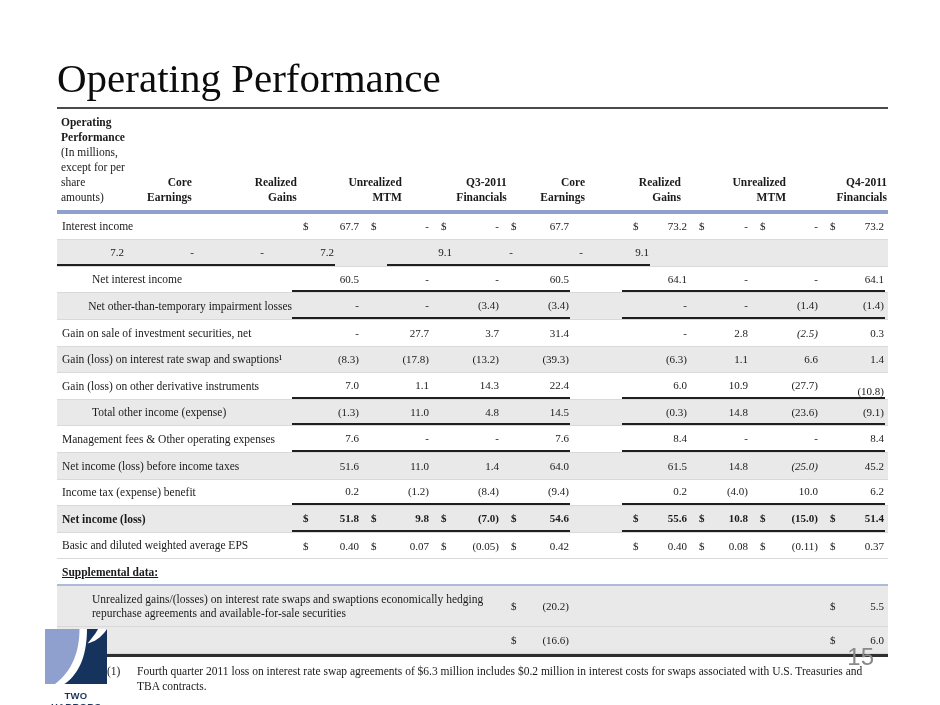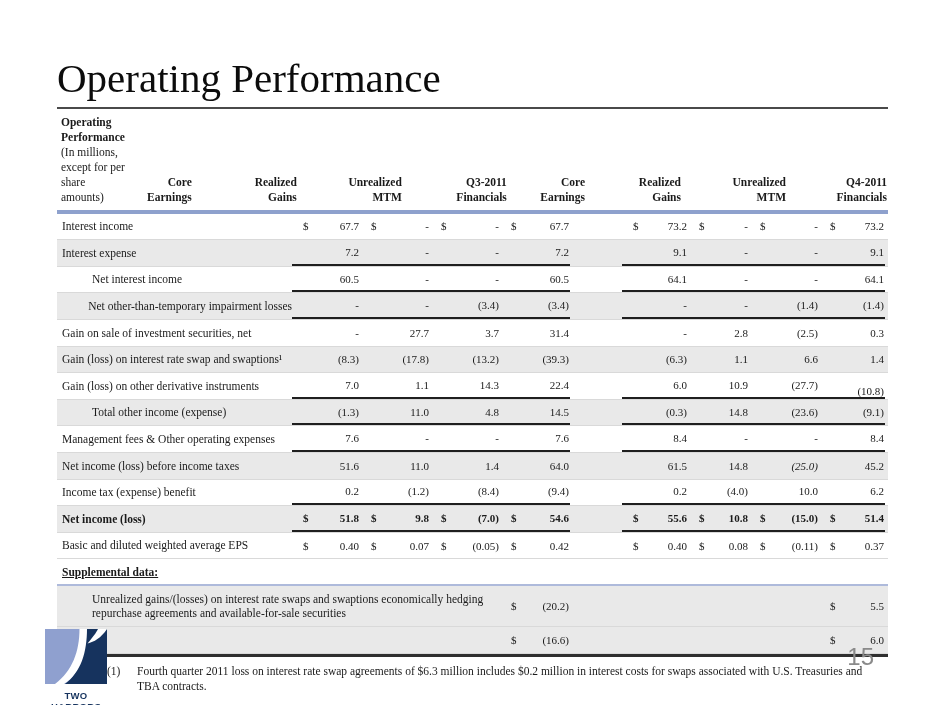--- a/index.html
+++ b/index.html
@@ -133,21 +133,20 @@
             <span class="dol">$</span>
             <span class="val">-</span>
           </div>
           <div class="cell" style="width: 66px;">
             <span class="dol">$</span>
             <span class="val">73.2</span>
           </div>
         </div>
       </div>
       <div class="trow shade">
-        <div class="rlabel" style="width: 235px;">Interest expense</div>
         <div class="group bline">
           <div class="cell" style="width: 68px;">
             <span class="dol"></span>
             <span class="val">7.2</span>
           </div>
           <div class="cell" style="width: 70px;">
             <span class="dol"></span>
             <span class="val">-</span>
           </div>
           <div class="cell" style="width: 70px;">
@@ -282,21 +281,21 @@
         <div class="spacer" style="width: 52px;"></div>
         <div class="group">
           <div class="cell" style="width: 66px;">
             <span class="dol"></span>
             <span class="val">-</span>
           </div>
           <div class="cell" style="width: 61px;">
             <span class="dol"></span>
             <span class="val">2.8</span>
           </div>
-          <div class="cell" style="width: 70px;">
+          <div class="cell" style="width: 70px; font-style: italic;">
             <span class="dol"></span>
             <span class="val">(2.5)</span>
           </div>
           <div class="cell" style="width: 66px;">
             <span class="dol"></span>
             <span class="val">0.3</span>
           </div>
         </div>
       </div>
       <div class="trow shade">

